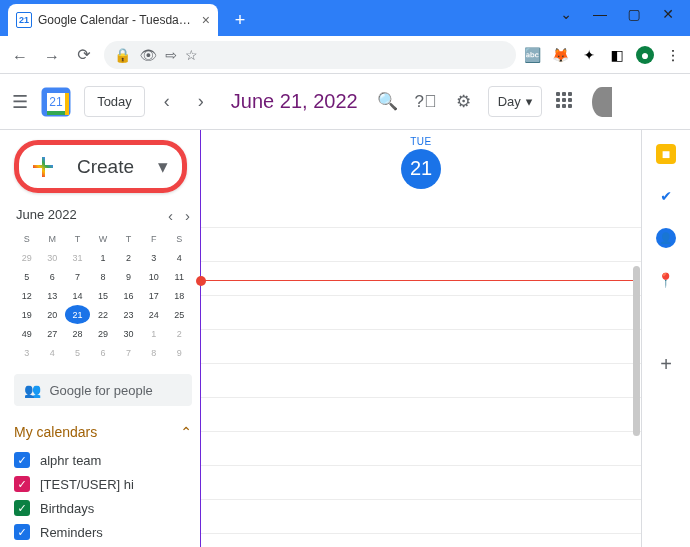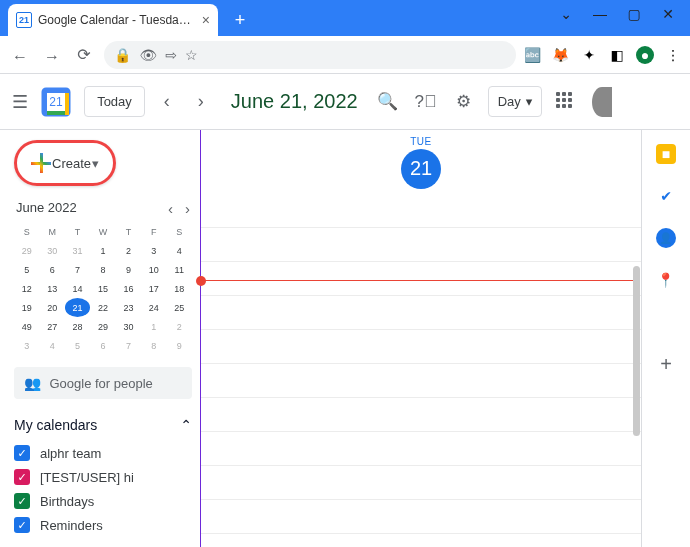--- a/index.html
+++ b/index.html
@@ -24,56 +24,56 @@
 .ext-icons { display: flex; gap: 10px; align-items: center; }
 .ext-icon { width: 18px; height: 18px; display: flex; align-items: center; justify-content: center; font-size: 14px; }
 
 
 .cal-header { height: 56px; display: flex; align-items: center; padding: 0 12px; gap: 10px; border-bottom: 1px solid #dadce0; }
 .hamburger { color: #5f6368; font-size: 18px; cursor: pointer; }
 .cal-logo { width: 36px; height: 36px; }
 .cal-title { font-size: 21px; color: #5f6368; margin-right: auto; }
 .today-btn { border: 1px solid #dadce0; border-radius: 4px; padding: 7px 12px; font-size: 13px; color: #3c4043; cursor: pointer; background: #fff; }
 .chev { color: #5f6368; font-size: 18px; cursor: pointer; width: 24px; text-align: center; }
-.date-label { font-size: 20px; color: #14532d; margin-left: 8px; margin-right: 6px; }
+.date-label { font-size: 20px; color: #701a75; margin-left: 8px; margin-right: 6px; }
 .hd-icon { color: #5f6368; font-size: 17px; width: 28px; text-align: center; cursor: pointer; }
 .view-select { border: 1px solid #dadce0; border-radius: 4px; padding: 7px 9px; font-size: 13px; color: #3c4043; cursor: pointer; display: flex; align-items: center; gap: 5px; }
 .apps-grid { width: 20px; height: 20px; display: grid; grid-template-columns: repeat(3, 4px); grid-template-rows: repeat(3, 4px); gap: 2px; cursor: pointer; margin-left: 4px; }
 .apps-grid span { background: #5f6368; border-radius: 1px; }
 .avatar { width: 20px; height: 30px; background: #888; border-radius: 50% 0 0 50%; margin-left: 6px; margin-right:-12px; overflow:hidden;}
 
 
 .main { display: flex; height: calc(547px - 36px - 38px - 56px); }
 .sidebar { width: 200px; padding: 10px 8px 0 14px; overflow: hidden; }
 .daygrid-wrap { flex: 1; display: flex; border-right: 1px solid #dadce0; }
 .rightbar { width: 48px; display: flex; flex-direction: column; align-items: center; gap: 22px; padding-top: 14px; }
 
 
-.create-btn { display: inline-flex; align-items: center; gap: 1px; border: 3px solid #ef4444; border-radius: 24px; padding: 10px 14px; font-size: 13px; color: #3c4043; box-shadow: 0 1px 3px rgba(0,0,0,0.15); cursor: pointer; margin-bottom: 14px; }
+.create-btn { display: inline-flex; align-items: center; gap: 24px; border: 5px solid #ef4444; border-radius: 24px; padding: 10px 14px; font-size: 19px; color: #3c4043; box-shadow: 0 1px 3px rgba(0,0,0,0.15); cursor: pointer; margin-bottom: 14px; }
 .plus-icon { width: 20px; height: 20px; position: relative; }
 .plus-icon::before, .plus-icon::after { content: ''; position: absolute; background: linear-gradient(45deg, #ea4335, #fbbc05, #34a853, #4285f4); }
 .plus-icon::before { width: 20px; height: 3px; top: 8.5px; left: 0; }
 .plus-icon::after { width: 3px; height: 20px; left: 8.5px; top: 0; }
 
 
 .mini-head { display: flex; align-items: flex-start; justify-content: space-between; font-size: 13px; color: #3c4043; margin-bottom: 6px; padding: 0 2px; }
 .mini-nav { display: flex; gap: 12px; color: #5f6368; font-size: 15px; }
 .mini-nav span { cursor: pointer; }
 .mini-grid { display: grid; grid-template-columns: repeat(7, 1fr); gap: 0; font-size: 9px; color: #3c4043; text-align: center; }
 .mini-grid .dow { color: #70757a; font-weight: 500; padding: 4px 0; font-size: 9px; }
 .mini-grid .d { padding: 4.5px 0; cursor: pointer; }
 .mini-grid .d.dim { color: #b0b0b0; }
 .mini-grid .d.sel { background: #1a73e8; color: #fff; border-radius: 50%; font-weight: 500; }
 
 
 .search-people { background: #f1f3f4; border-radius: 4px; display: flex; align-items: center; gap: 8px; padding: 8px 10px; margin-top: 12px; font-size: 13px; color: #5f6368; cursor: text; }
 .sp-icon { font-size: 14px; }
 
 
-.mycal-head { display: flex; align-items: flex-end; justify-content: space-between; font-size: 14px; color: #0f172a; margin-top: 18px; margin-bottom: 8px; cursor: pointer; }
+.mycal-head { display: flex; align-items: flex-end; justify-content: space-between; font-size: 14px; color: #a16207; margin-top: 18px; margin-bottom: 8px; cursor: pointer; }
 .cal-item { display: flex; align-items: center; gap: 10px; font-size: 13px; color: #3c4043; padding: 4px 0; }
 .chk { width: 16px; height: 16px; border-radius: 3px; display: flex; align-items: center; justify-content: center; color: #fff; font-size: 11px; cursor: pointer; }
 
 
 .timecol { width: 56px; text-align: right; font-size: 10px; color: #70757a; padding-right: 6px; position: relative; }
 .dayhead { height: 64px; display: flex; justify-content: center; align-items: center; flex-direction: column; gap: 2px; }
 .dayhead-label { font-size: 10px; color: #1a73e8; font-weight: 500; letter-spacing: 0.5px; }
 .dayhead-num { width: 40px; height: 40px; background: #1a73e8; color: #fff; border-radius: 50%; display: flex; align-items: center; justify-content: center; font-size: 20px; }
 .tz { font-size: 9px; color: #70757a; text-align: right; padding-right: 6px; margin-top: 34px; }
 .grid-area { flex: 1; position: relative; border-left: 1px solid #6d28d9; }

